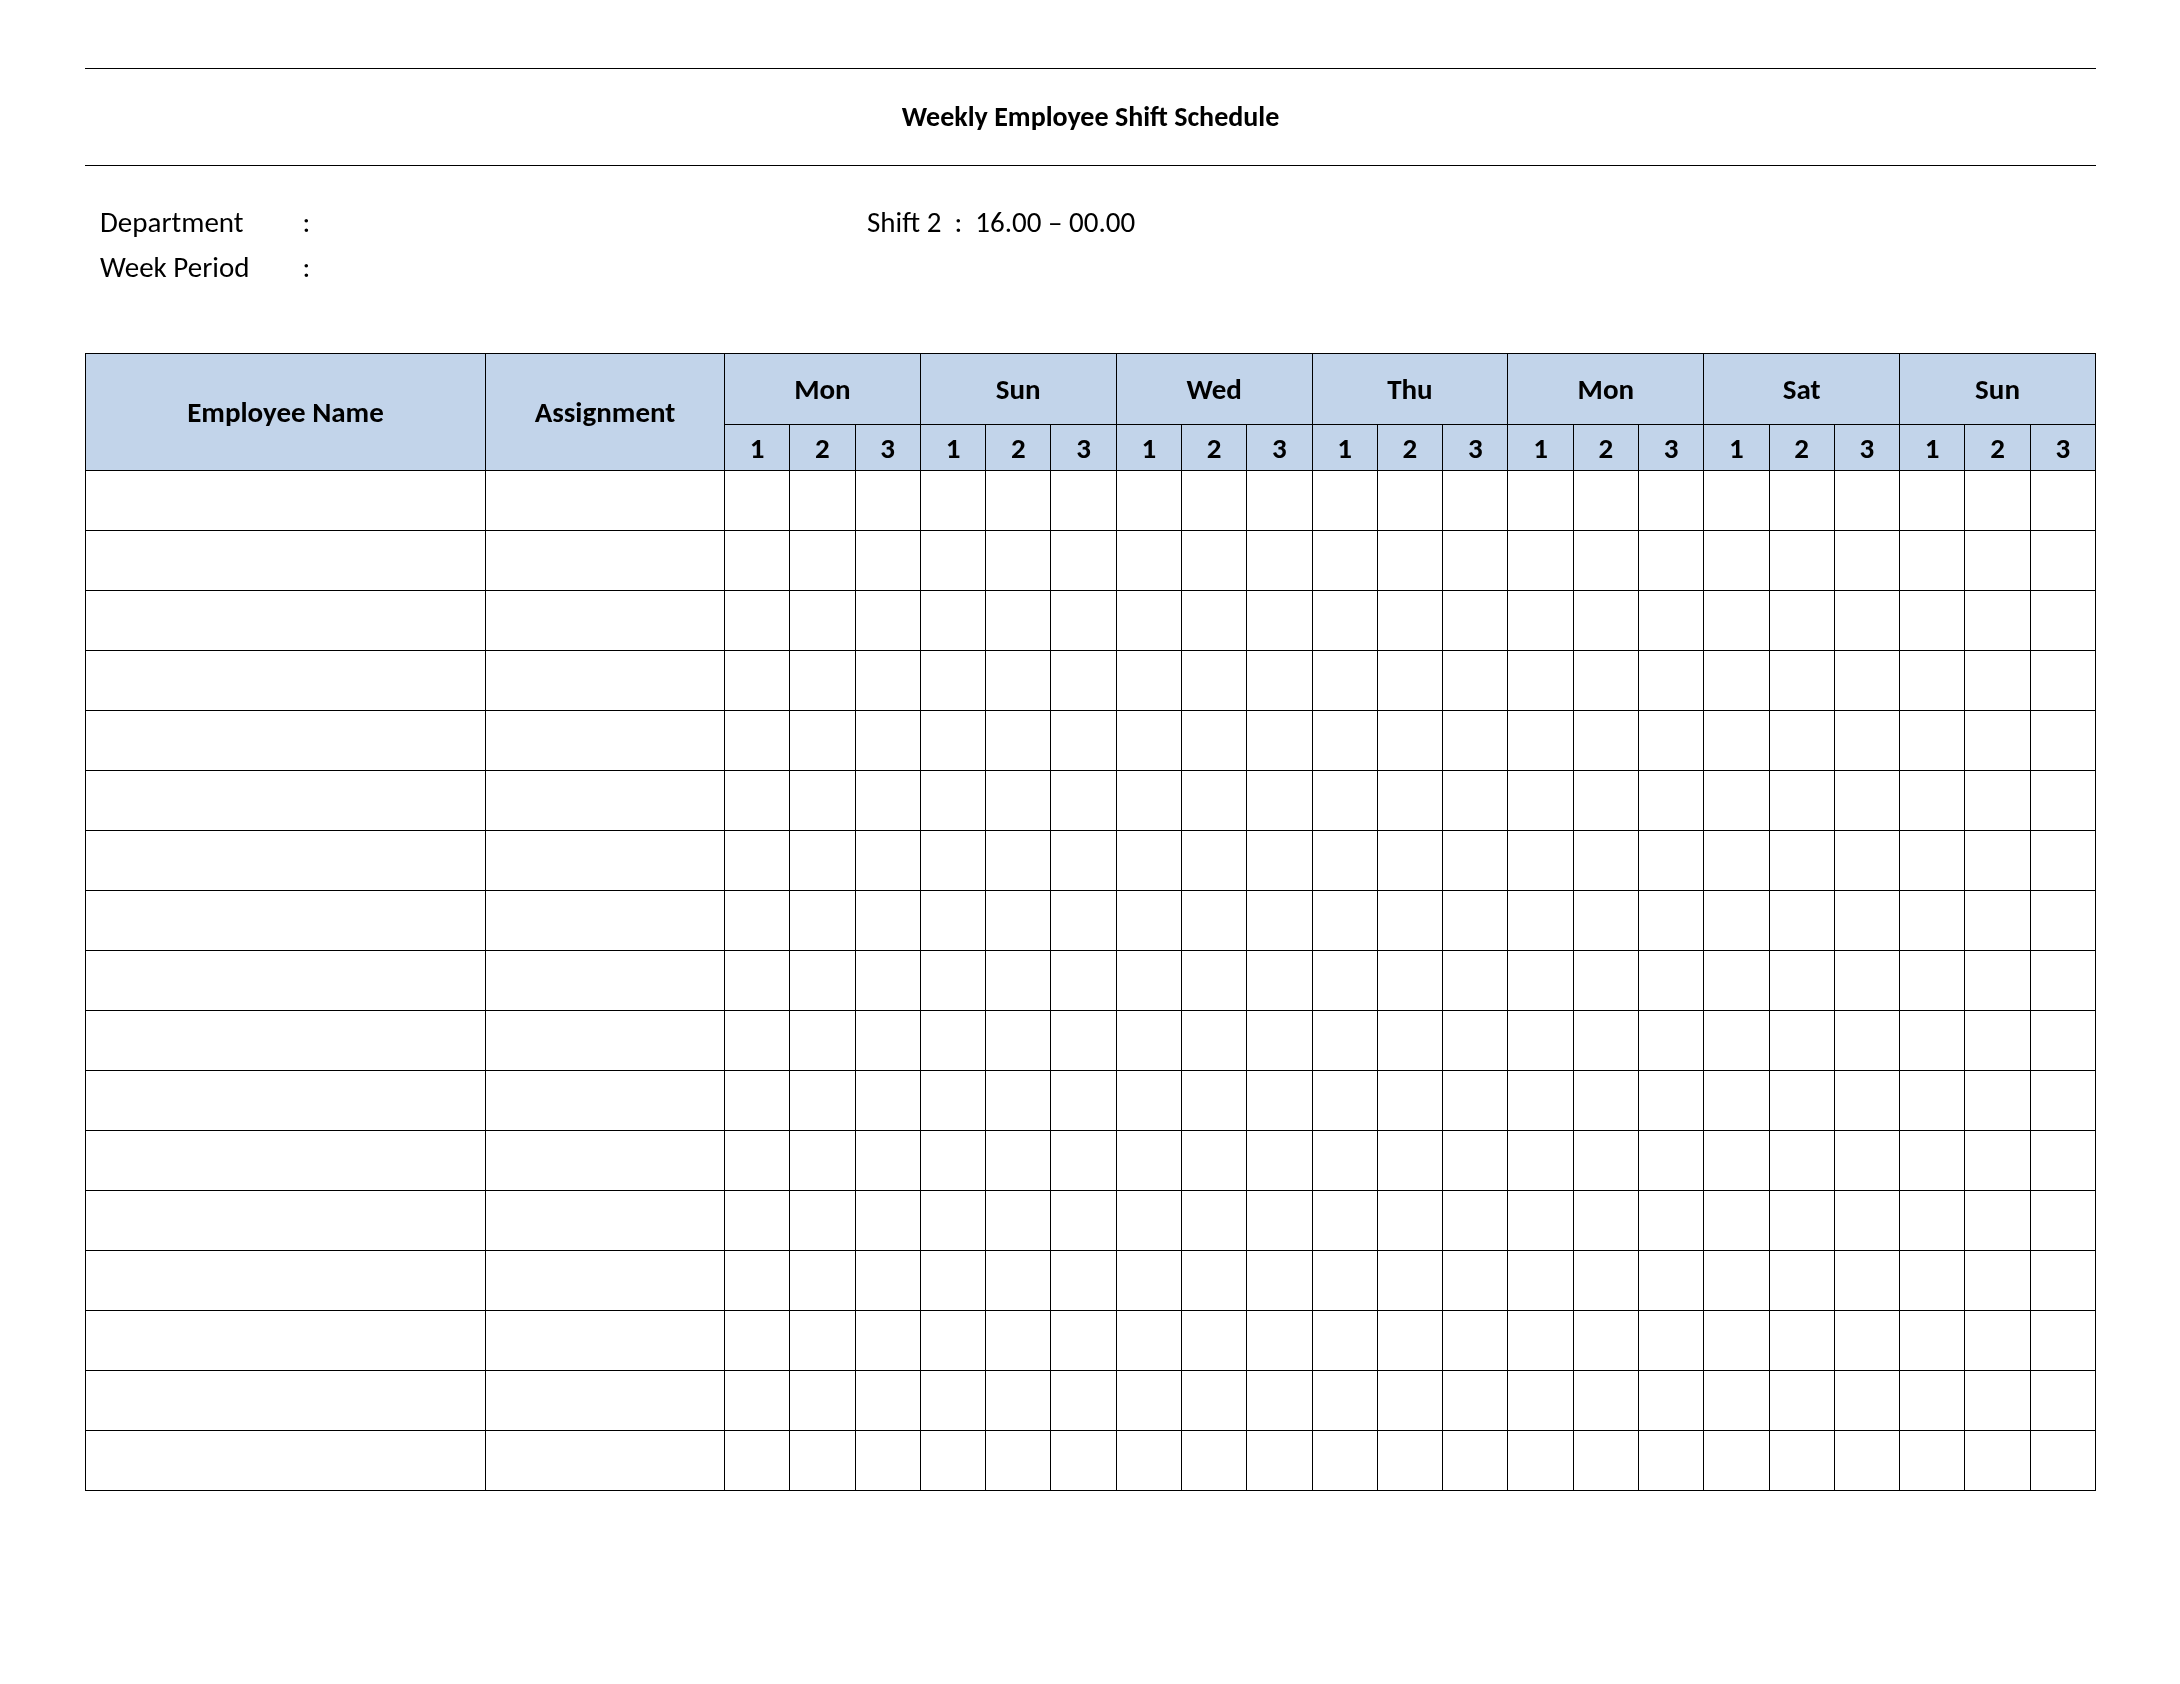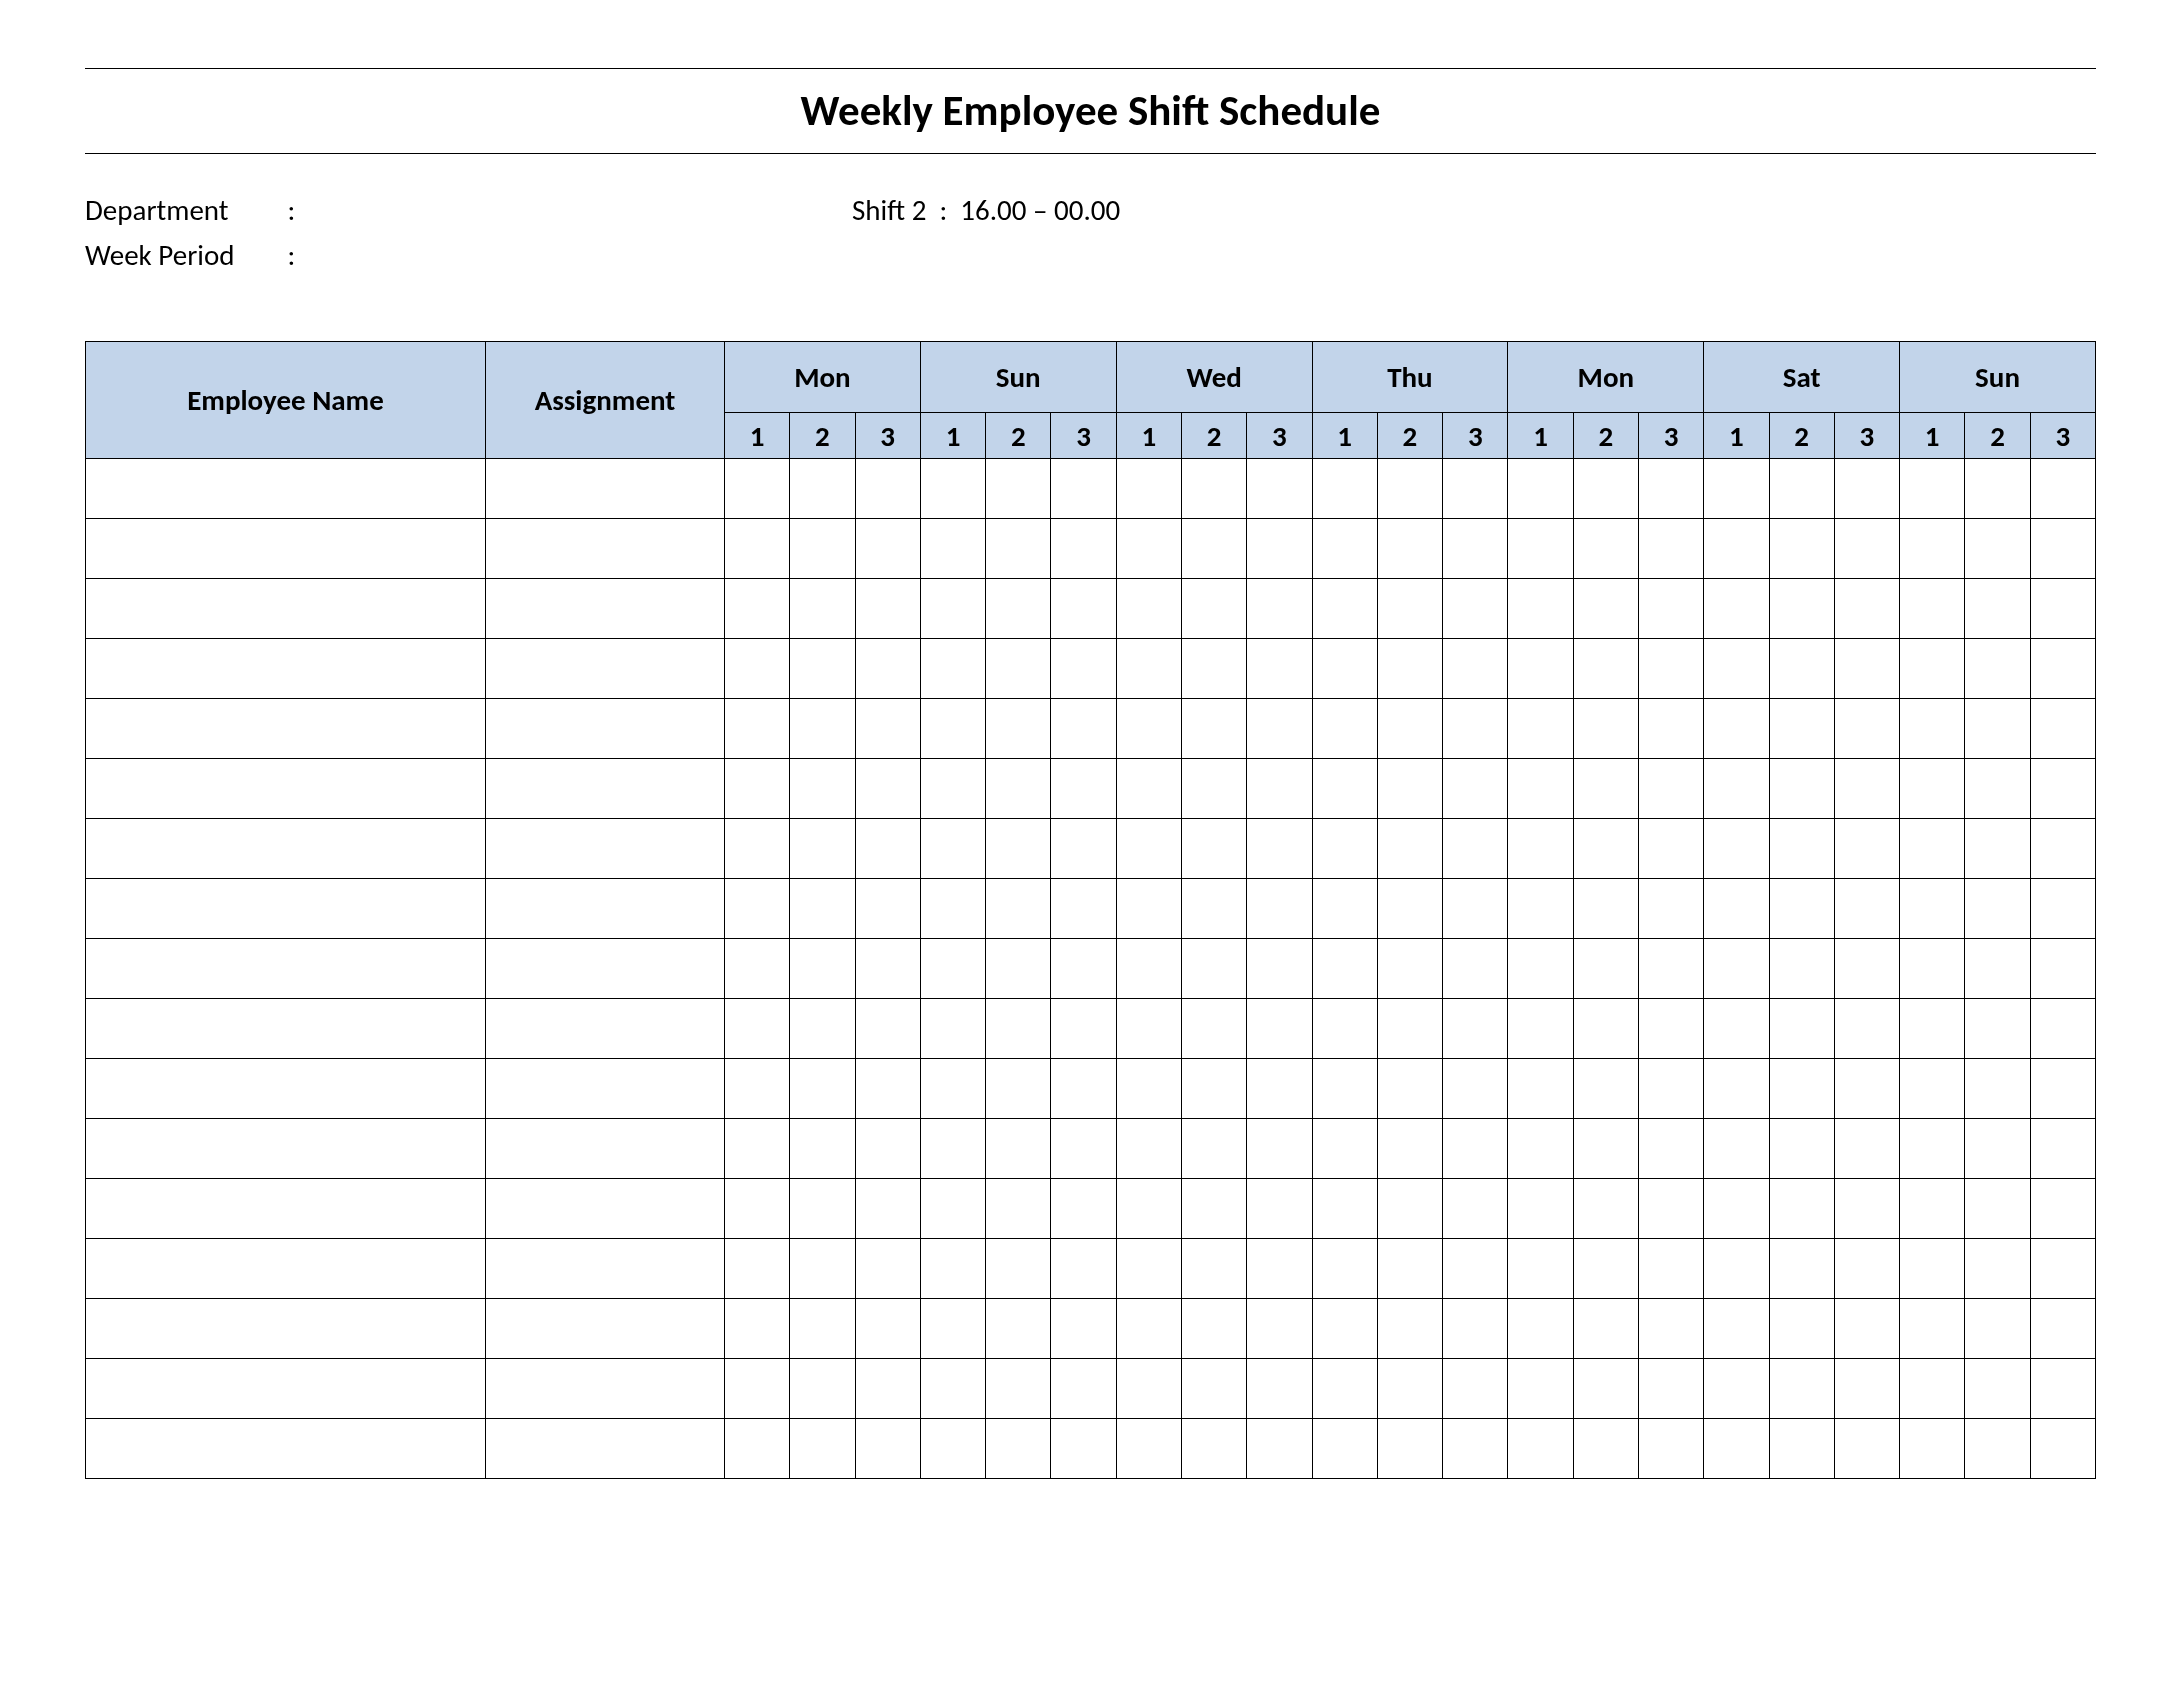--- a/index.html
+++ b/index.html
@@ -15,32 +15,33 @@
   .page {
     padding: 68px 85px;
   }
   .title-block {
     border-top: 1.7px solid #000;
     border-bottom: 1.7px solid #000;
     padding: 15.3px 0;
     text-align: center;
   }
   .title-block h1 {
-    margin: 0;
-    font-size: 43px;
+    margin: 15px;
+    font-size: 28px;
     font-weight: bold;
   }
   .info-row {
     display: flex;
     margin-top: 34px;
     font-size: 29px;
     line-height: 1.55;
   }
   .info-left {
     width: 767px;
+    margin-left: 15px;
   }
   .info-left .lbl {
     display: inline-block;
     width: 196px;
   }
   .info-right {
     flex: 1;
   }
   .schedule {
     margin-top: 64px;

